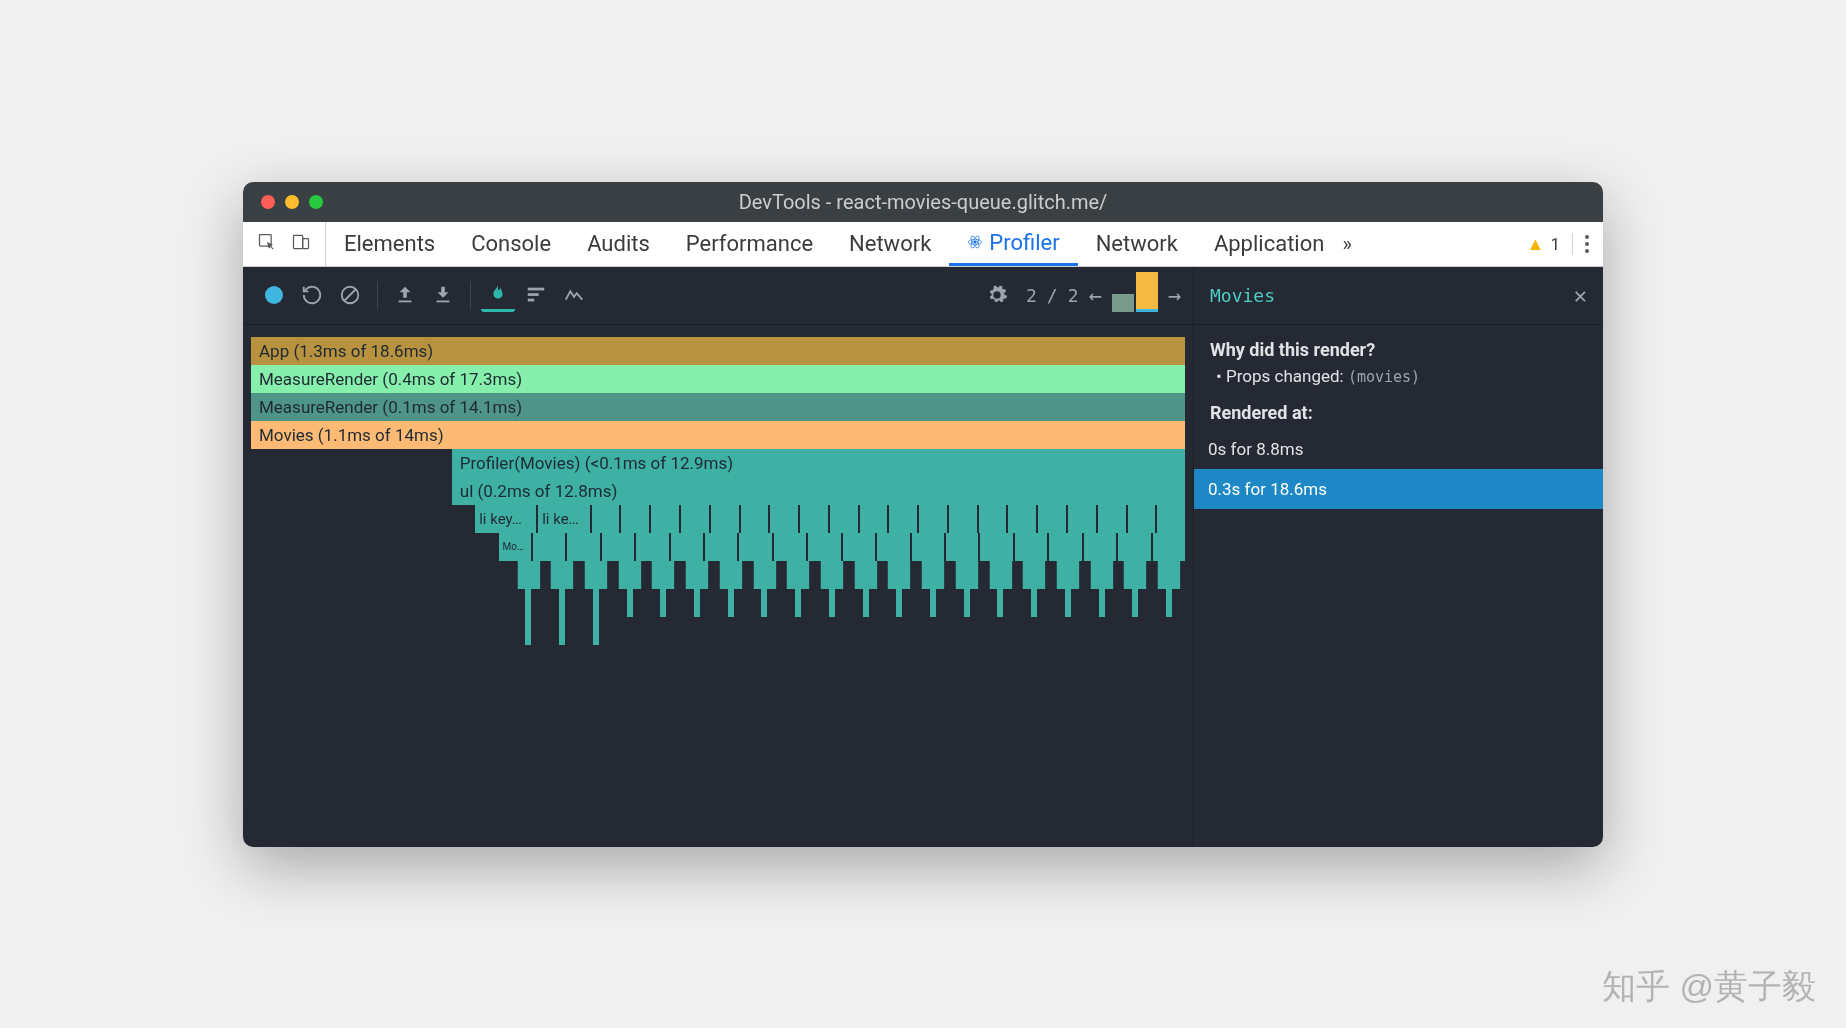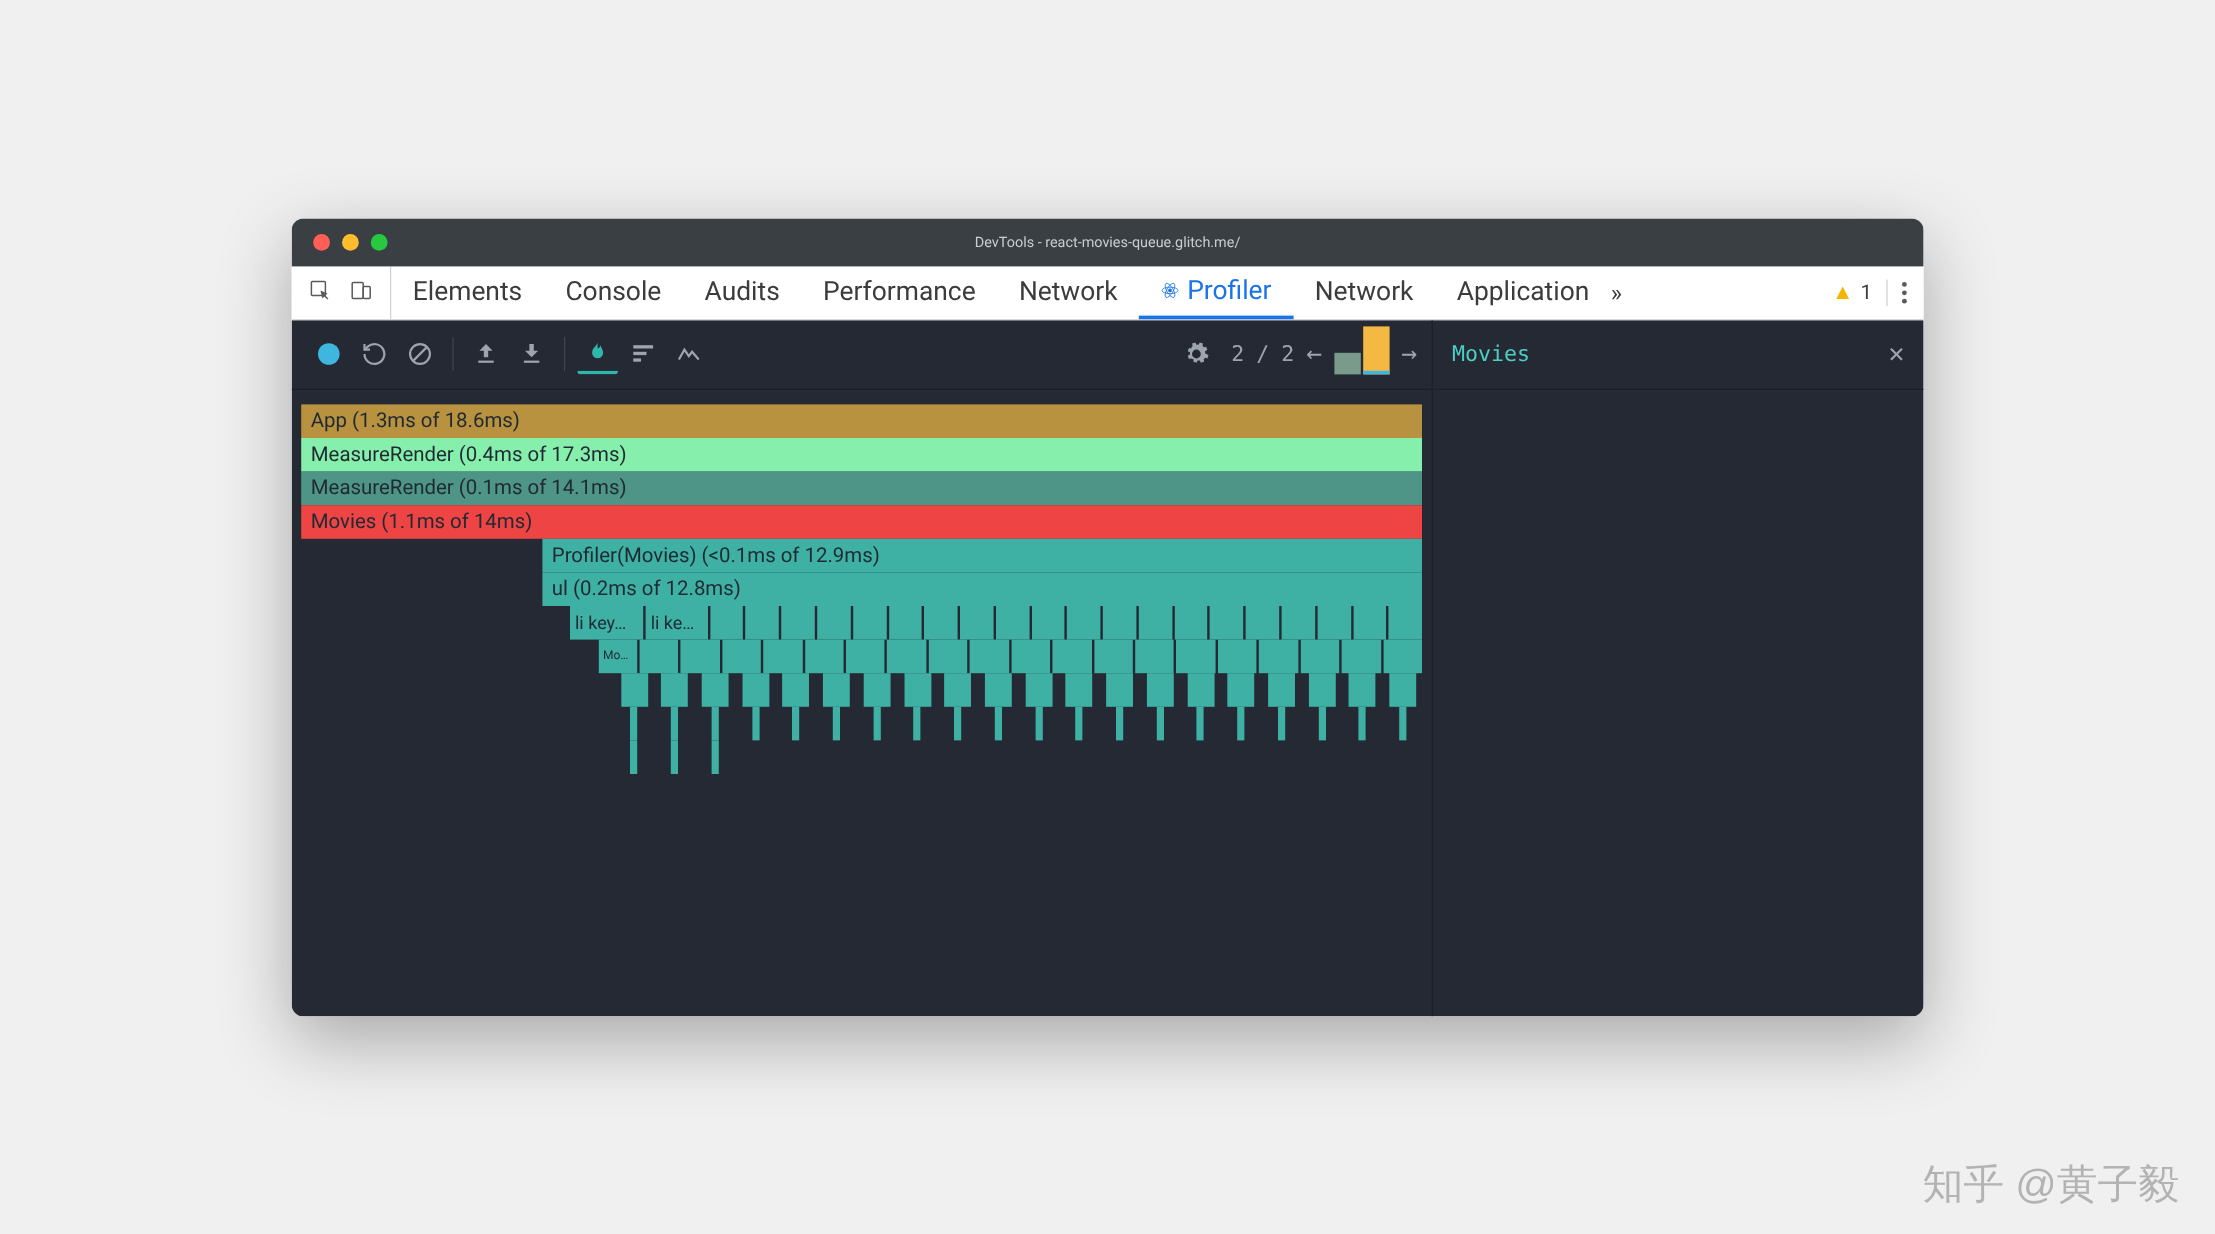--- a/index.html
+++ b/index.html
@@ -2,21 +2,21 @@
 <html><head>
 <meta charset="utf-8">
 <style>
 * { box-sizing: border-box; margin: 0; padding: 0; }
 body { background: #f0f0f0; font-family: -apple-system, BlinkMacSystemFont, "Segoe UI", Roboto, Helvetica, Arial, sans-serif; display:flex; align-items:center; justify-content:center; min-height:100vh;}
 .window { width: 1360px; background:#fff; border-radius:10px; overflow:hidden; box-shadow:0 20px 60px rgba(0,0,0,0.3);}
 .titlebar { background:#3a3f43; height:40px; display:flex; align-items:center; position:relative;}
 .traffic { display:flex; gap:10px; padding-left:18px;}
 .dot { width:14px; height:14px; border-radius:50%;}
 .dot.r{background:#ff5f56;} .dot.y{background:#ffbd2e;} .dot.g{background:#27c93f;}
-.title { position:absolute; left:0; right:0; text-align:center; color:#c9cdd0; font-size:12px; font-weight:400; pointer-events:none;}
+.title { position:absolute; left:0; right:0; text-align:center; color:#c9cdd0; font-size:20px; font-weight:400; pointer-events:none;}
 .tabs { display:flex; align-items:center; background:#fff; border-bottom:1px solid #d0d0d0; height:45px;}
 .inspect-icons { display:flex; align-items:center; padding:0 14px; gap:14px; border-right:1px solid #d0d0d0; height:100%;}
 .isvg{width:20px;height:20px;fill:none;stroke:#5a5a5a;stroke-width:1.5;}
 .tab { padding:0 18px; height:100%; display:flex; align-items:center; color:#3c3c3c; font-size:22px; cursor:pointer;}
 .tab.active { border-bottom:3px solid #1a73e8; color:#1a73e8;}
 .atom{width:16px;height:16px;margin-right:6px;}
 .tabs-right{margin-left:auto;display:flex;align-items:center;gap:12px;padding-right:14px;}
 .warn-badge{display:flex;align-items:center;gap:6px;color:#3c3c3c;font-size:17px;}
 .wtri{color:#f4b400;font-size:18px;}
 .divider{width:1px;height:22px;background:#d0d0d0;}
@@ -35,21 +35,21 @@
 .nav-arrow{font-size:22px;cursor:pointer;color:#9ea4ac;}
 .commit-bars{display:flex;align-items:flex-end;gap:2px;height:40px;border-bottom:3px solid transparent;}
 .commit-bar{width:22px;}
 .cb1{height:18px;background:#7a9a8c;}
 .cb2{height:40px;background:#f4b942;border-bottom:3px solid #3eb6e0;}
 .flame-area{flex:1;padding:12px 8px;overflow:hidden;}
 .flame-row{height:28px;line-height:28px;padding-left:8px;font-size:17px;color:#1f2a33;white-space:nowrap;overflow:hidden;position:relative;}
 .r0{background:#b8923e;margin-left:0;width:100%;}
 .r1{background:#86efac;margin-left:0;width:100%;}
 .r2{background:#4e9487;margin-left:0;width:100%;}
-.r3{background:#ef4444;margin-left:0;width:100%;}
+.r3{background:#fdba74;margin-left:0;width:100%;}
 .r4{background:#3eb0a4;margin-left:21.5%;width:78.5%;}
 .r5{background:#3eb0a4;margin-left:21.5%;width:78.5%;}
 .licont{margin-left:24%;width:76%;height:28px;display:flex;gap:2px;}
 .libox{flex:1;background:#3eb0a4;height:28px;line-height:28px;padding-left:4px;font-size:15px;color:#1f2a33;overflow:hidden;white-space:nowrap;}
 .libox:first-child{flex:2.4;}
 .libox:nth-child(2){flex:2.0;}
 .mocont{margin-left:26.5%;width:73.5%;height:28px;display:flex;gap:2px;}
 .mobox{flex:1;background:#3eb0a4;height:28px;line-height:28px;padding-left:4px;font-size:10px;color:#1f2a33;overflow:hidden;}
 .deeprows{margin-left:28%;width:72%;}
 .deeprow{display:flex;gap:2px;height:28px;margin-top:0;}
@@ -311,17 +311,24 @@
             </div>
         </div>
       </div>
     </div>
 
     <div class="rightcol">
       <div class="rhdr">
         <span>Movies</span>
         <span class="closex">✕</span>
       </div>
+      <div class="rbody">
+        <div class="rsec-title">Why did this render?</div>
+        <div class="rbullet">• <span>Props changed:</span> <span class="mono">(movies)</span></div>
+        <div class="rsec-title">Rendered at:</div>
+        <div class="render-item">0s for 8.8ms</div>
+        <div class="render-item sel">0.3s for 18.6ms</div>
+      </div>
     </div>
   </div>
 </div>
 
 <div class="watermark">知乎 @黄子毅</div>
 
 </body></html>

